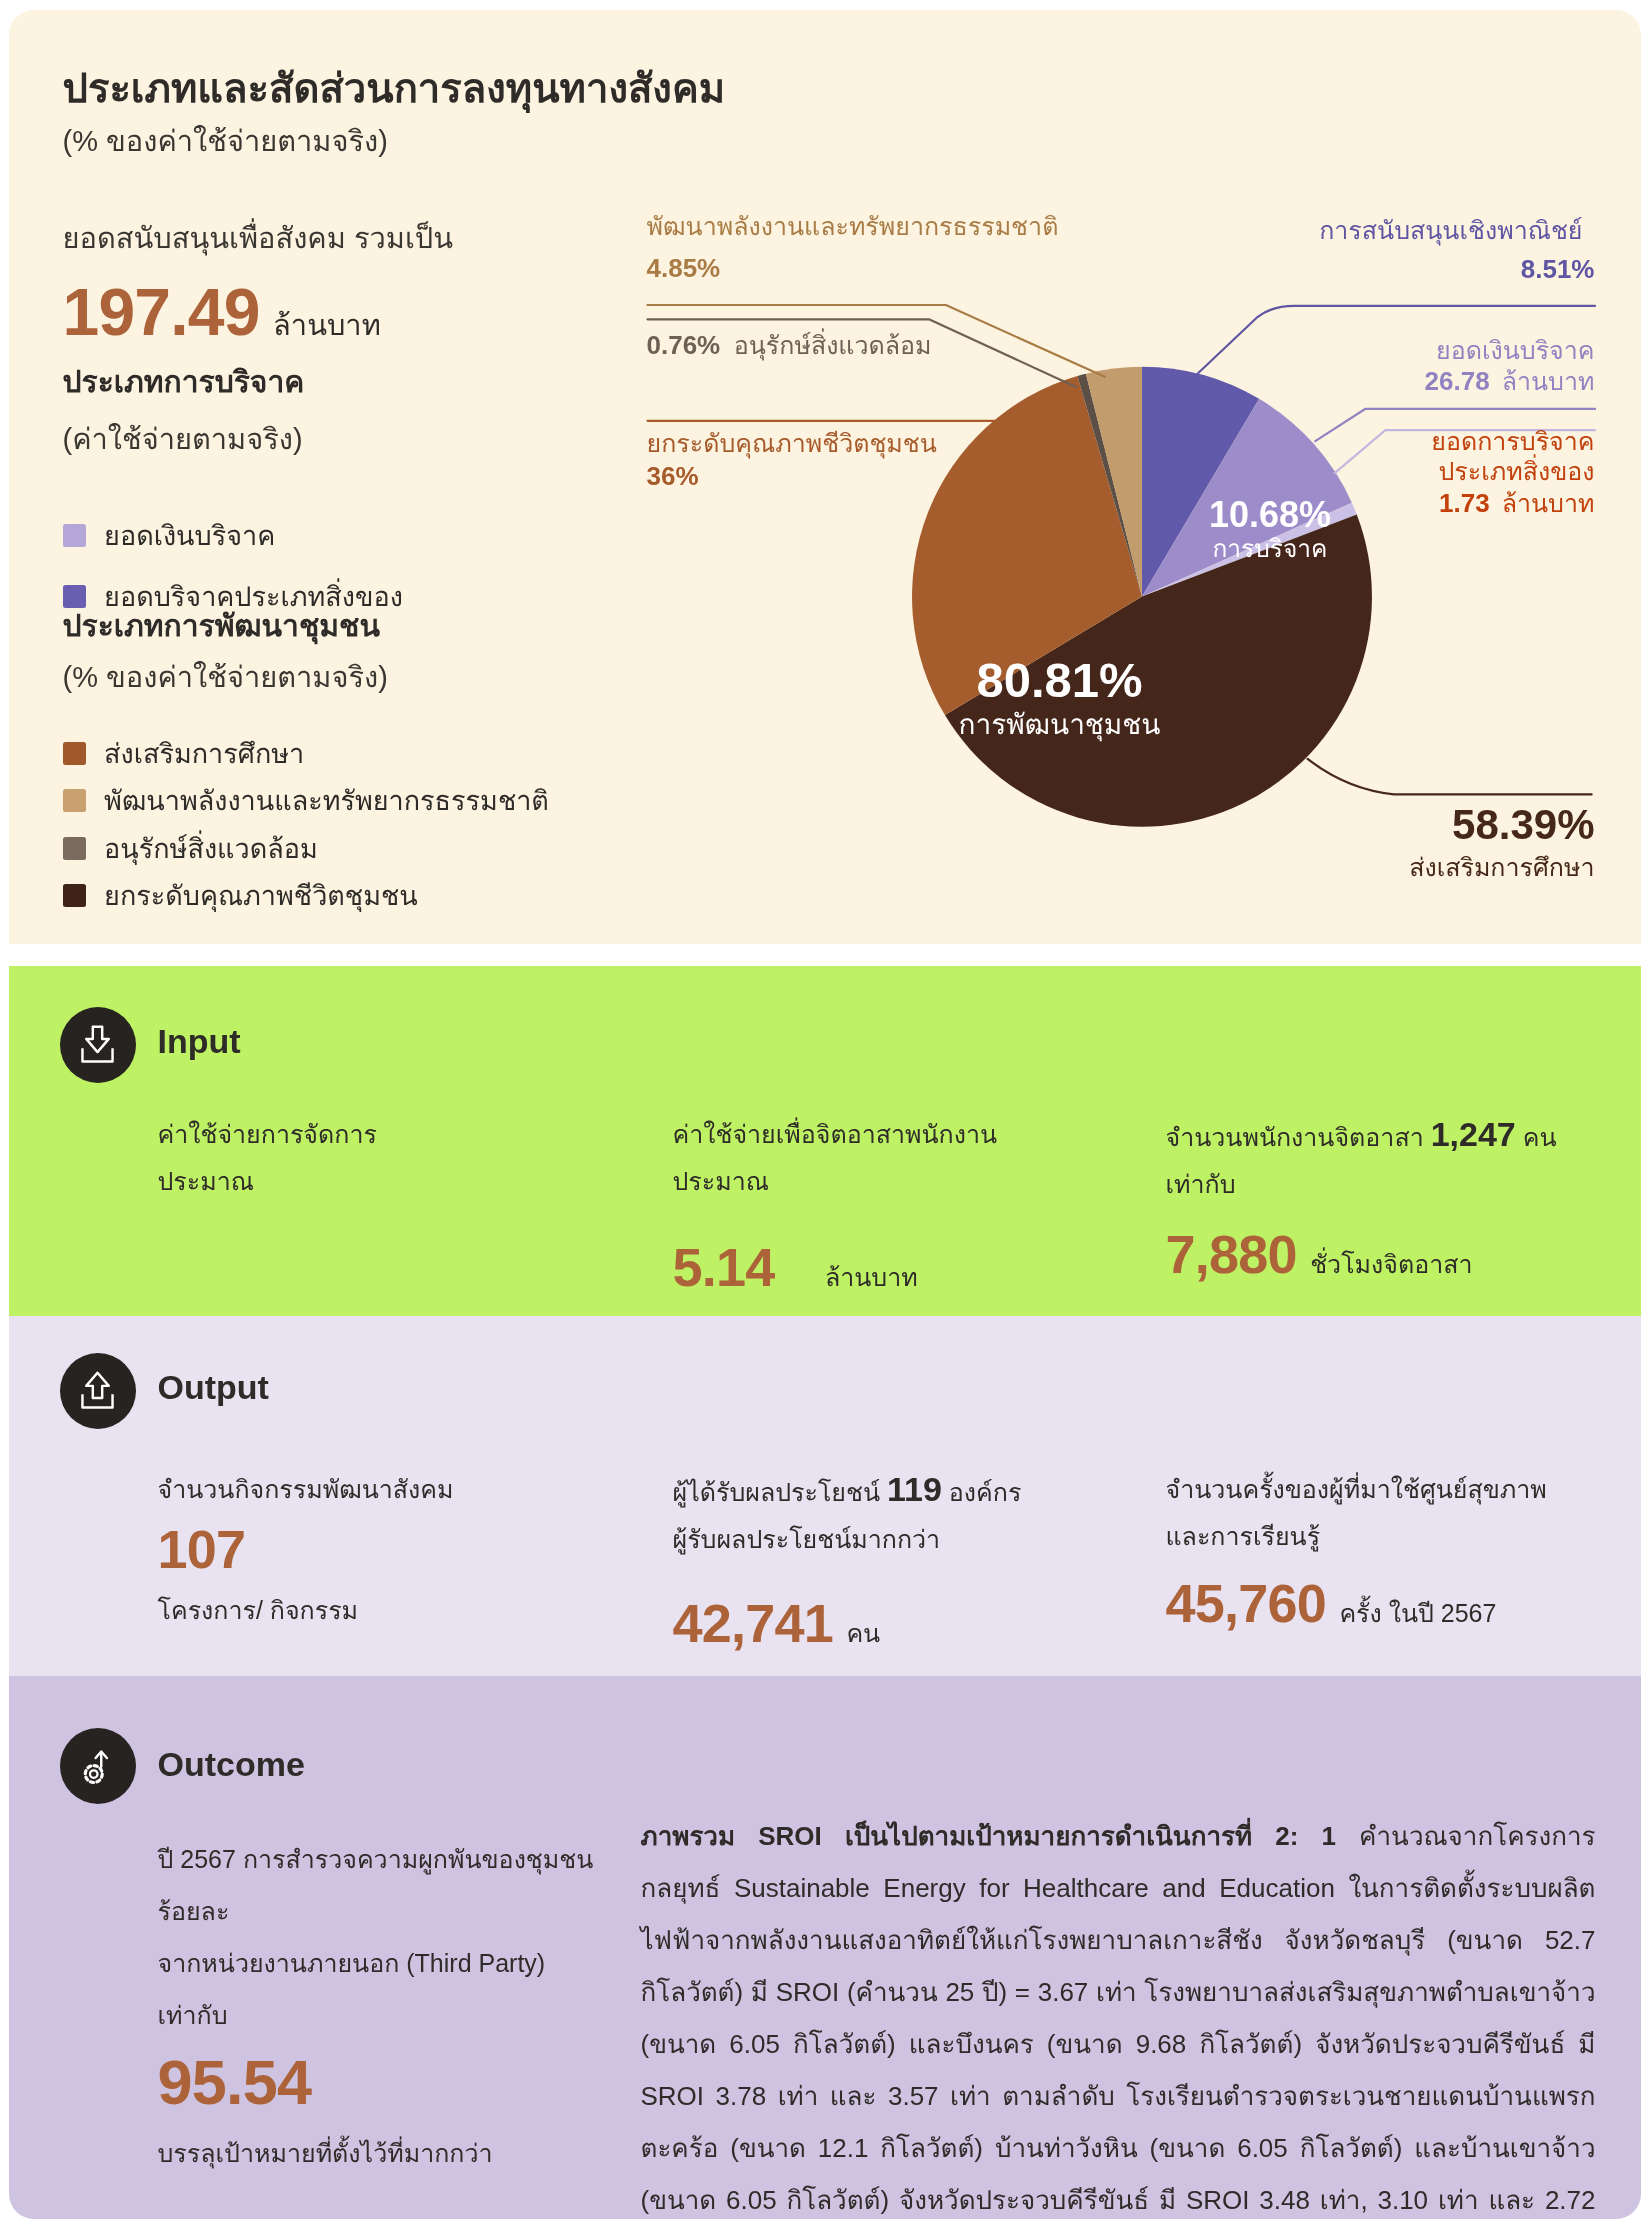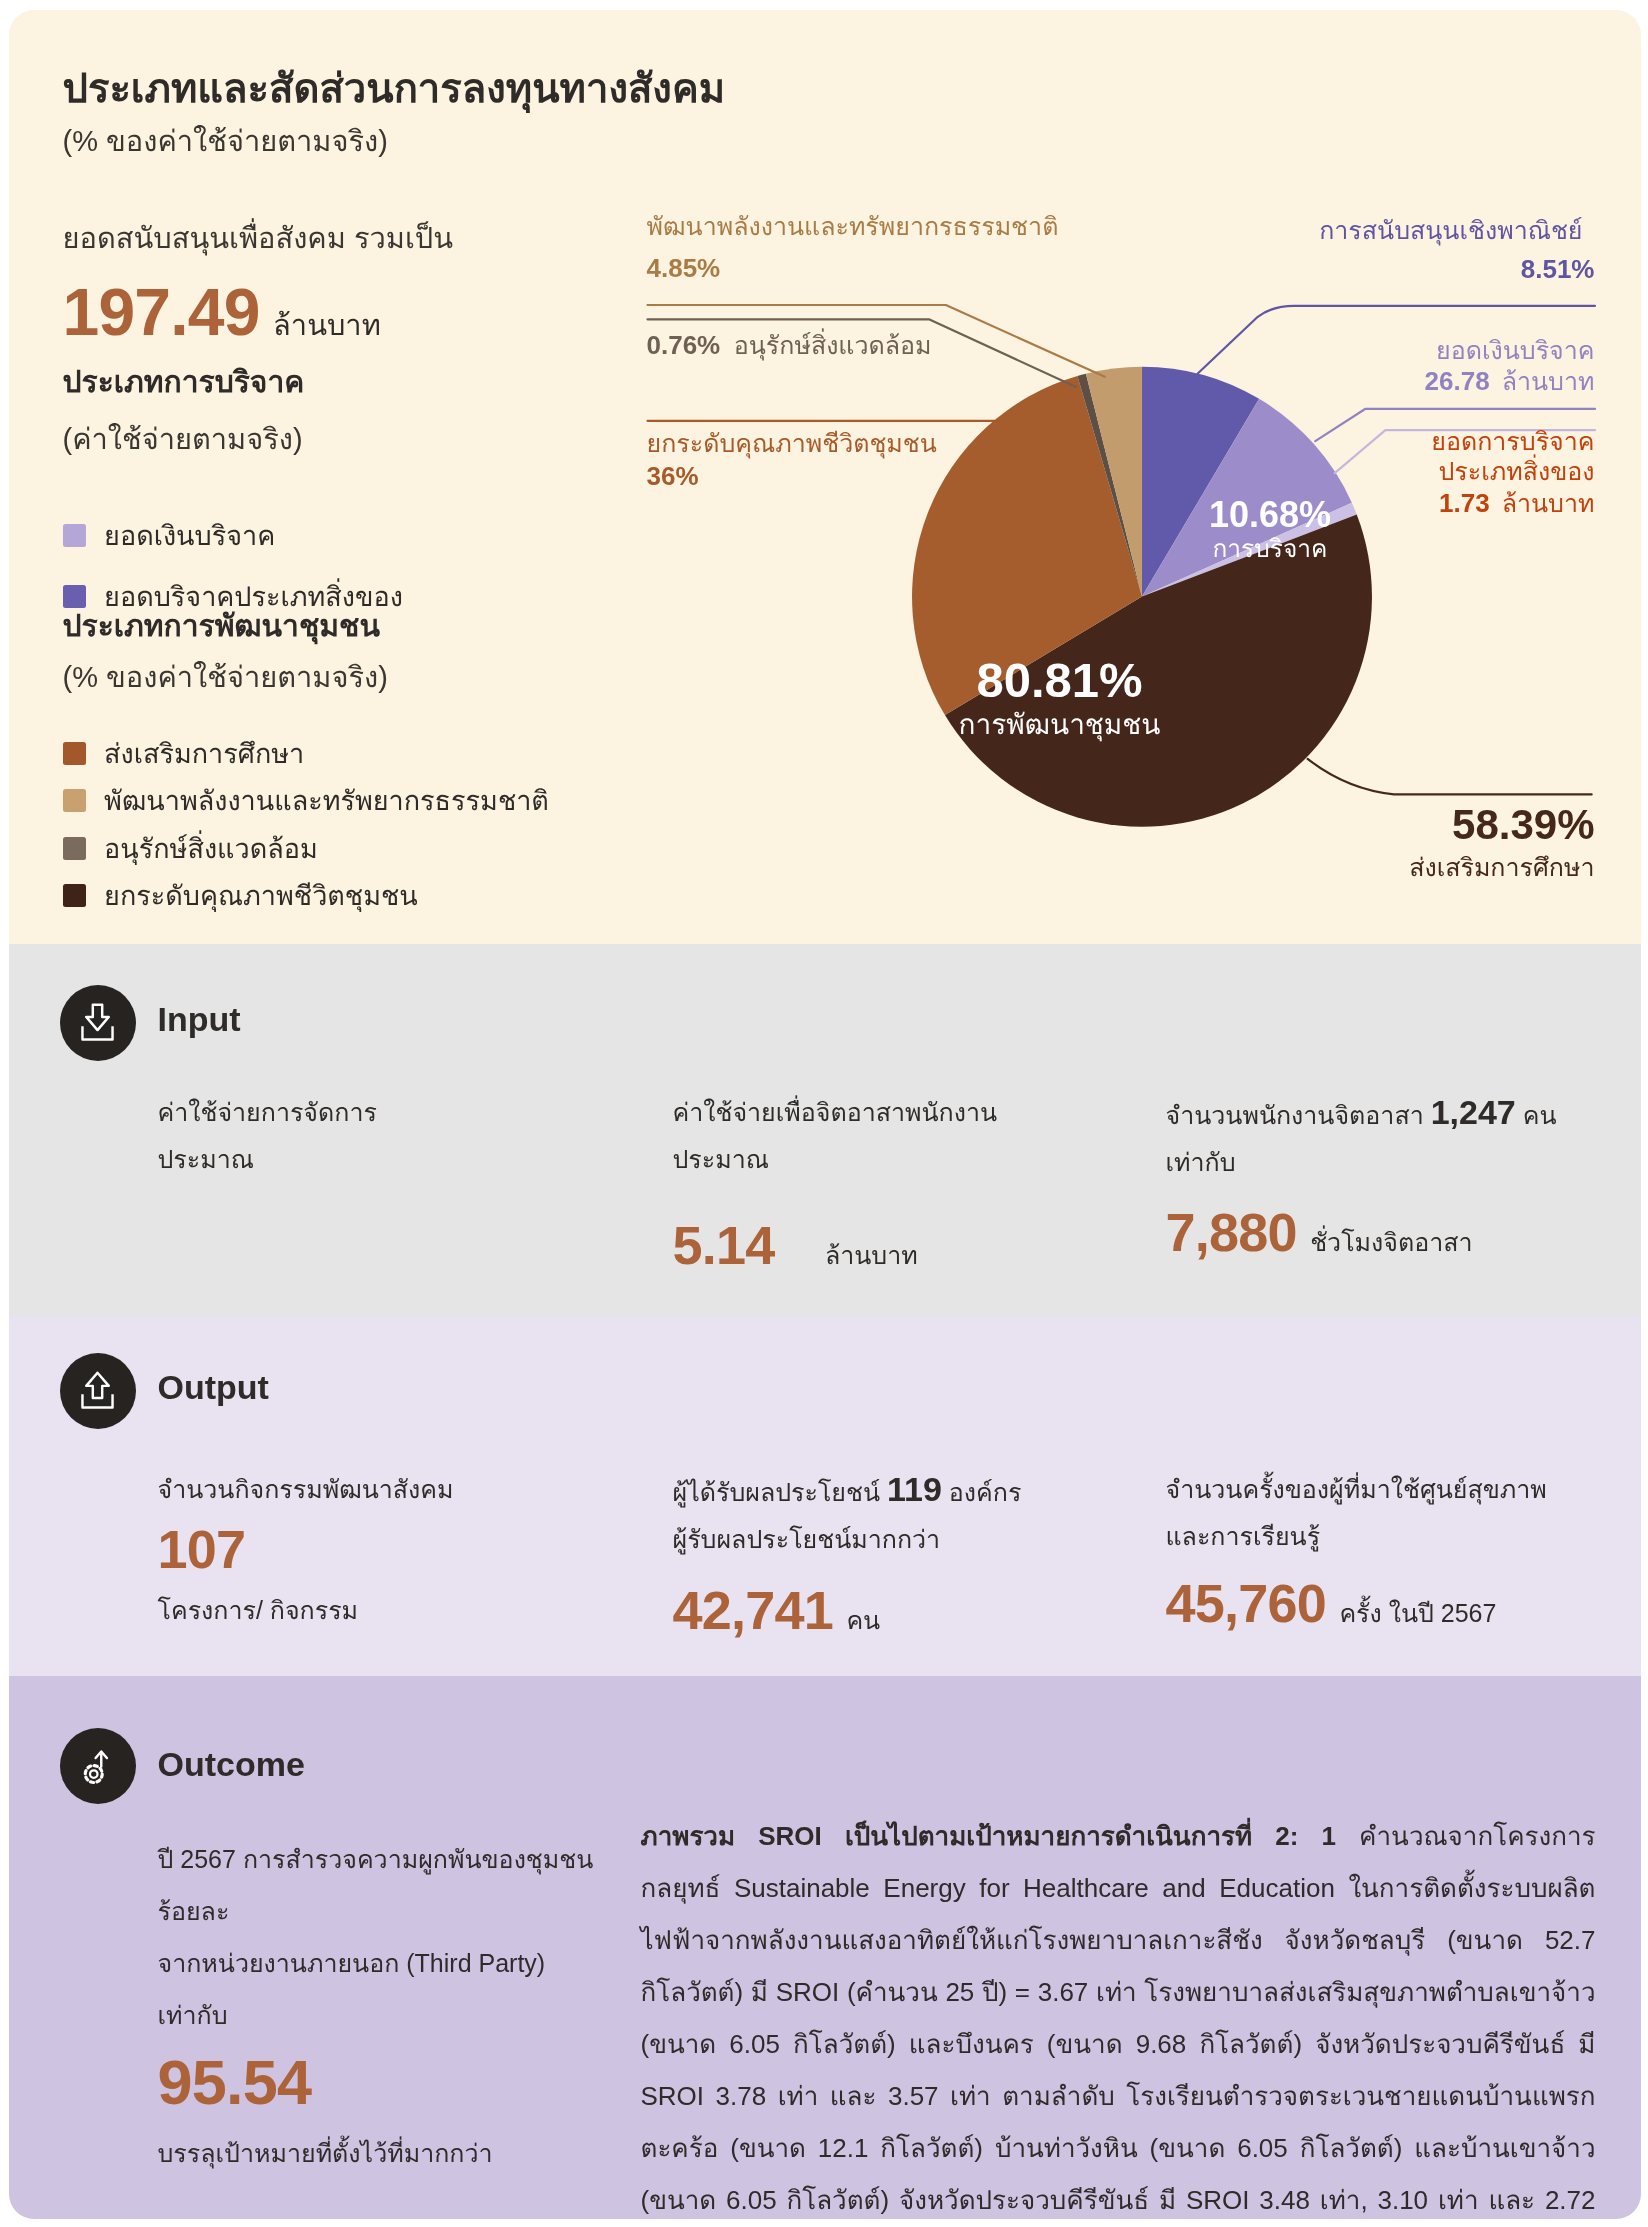--- a/index.html
+++ b/index.html
@@ -2,21 +2,21 @@
 <html style="font-size:13.5px"><head>
 <meta charset="utf-8">
 <style>
   html,body{margin:0;padding:0;background:#ffffff;}
   body{font-family:"Liberation Sans","DejaVu Sans",sans-serif;color:#2E2B28;}
   .page{position:relative;width:1648px;height:2227px;background:#ffffff;overflow:hidden;}
   .card{position:absolute;left:8.5px;top:10px;width:1632px;height:2209px;border-radius:25px;overflow:hidden;}
   .abs{position:absolute;}
   .sec{position:absolute;left:0;width:1632px;}
   .sec-top{top:0;height:934px;background:#FCF3E0;}
-  .sec-input{top:934px;height:396px;background:#e5e5e5;}
+  .sec-input{top:956px;height:396px;background:#bef264;}
   .sec-output{top:1306px;height:360px;background:#E8E2F1;}
   .sec-outcome{top:1666px;height:543px;background:#CFC3E2;}
 
   .h-title{font-size:40px;font-weight:700;color:#2E2B28;}
   .h-sub{font-size:29px;color:#3A3631;}
   .h-legend{font-size:30px;font-weight:700;}
   .txt{font-size:29px;color:#3A3631;}
   .bignum{font-size:66px;font-weight:700;color:#AC6339;letter-spacing:-0.8px;}
   .unit{font-size:29px;color:#2E2B28;margin-left:13.5px;}
   .baseline-row{display:flex;align-items:baseline;}
@@ -201,21 +201,21 @@
       <div class="abs" style="left:149px;top:150px;width:473px;">
         <div class="stat-label">จำนวนกิจกรรมพัฒนาสังคม</div>
         <div class="stat-num-row" style="margin-top:5px;">
           <span class="stat-num">107</span>
         </div>
         <div class="stat-label" style="margin-top:6.8px;">โครงการ/ กิจกรรม</div>
       </div>
       <div class="abs" style="left:664px;top:150px;width:473px;">
         <div class="stat-label"><span>ผู้ได้รับผลประโยชน์ </span><span class="stat-strong">119</span><span> องค์กร</span></div>
         <div class="stat-label">ผู้รับผลประโยชน์มากกว่า</div>
-        <div class="stat-num-row" style="margin-top:16px;text-align:center;">
+        <div class="stat-num-row" style="margin-top:29px;text-align:center;">
           <span class="stat-num">42,741</span>
           <span class="stat-unit">คน</span>
         </div>
       </div>
       <div class="abs" style="left:1157px;top:150px;width:456px;">
         <div class="stat-label">จำนวนครั้งของผู้ที่มาใช้ศูนย์สุขภาพ</div>
         <div class="stat-label">และการเรียนรู้</div>
         <div class="stat-num-row" style="margin-top:12px;">
           <span class="stat-num">45,760</span>
           <span class="stat-unit">ครั้ง ในปี 2567</span>

